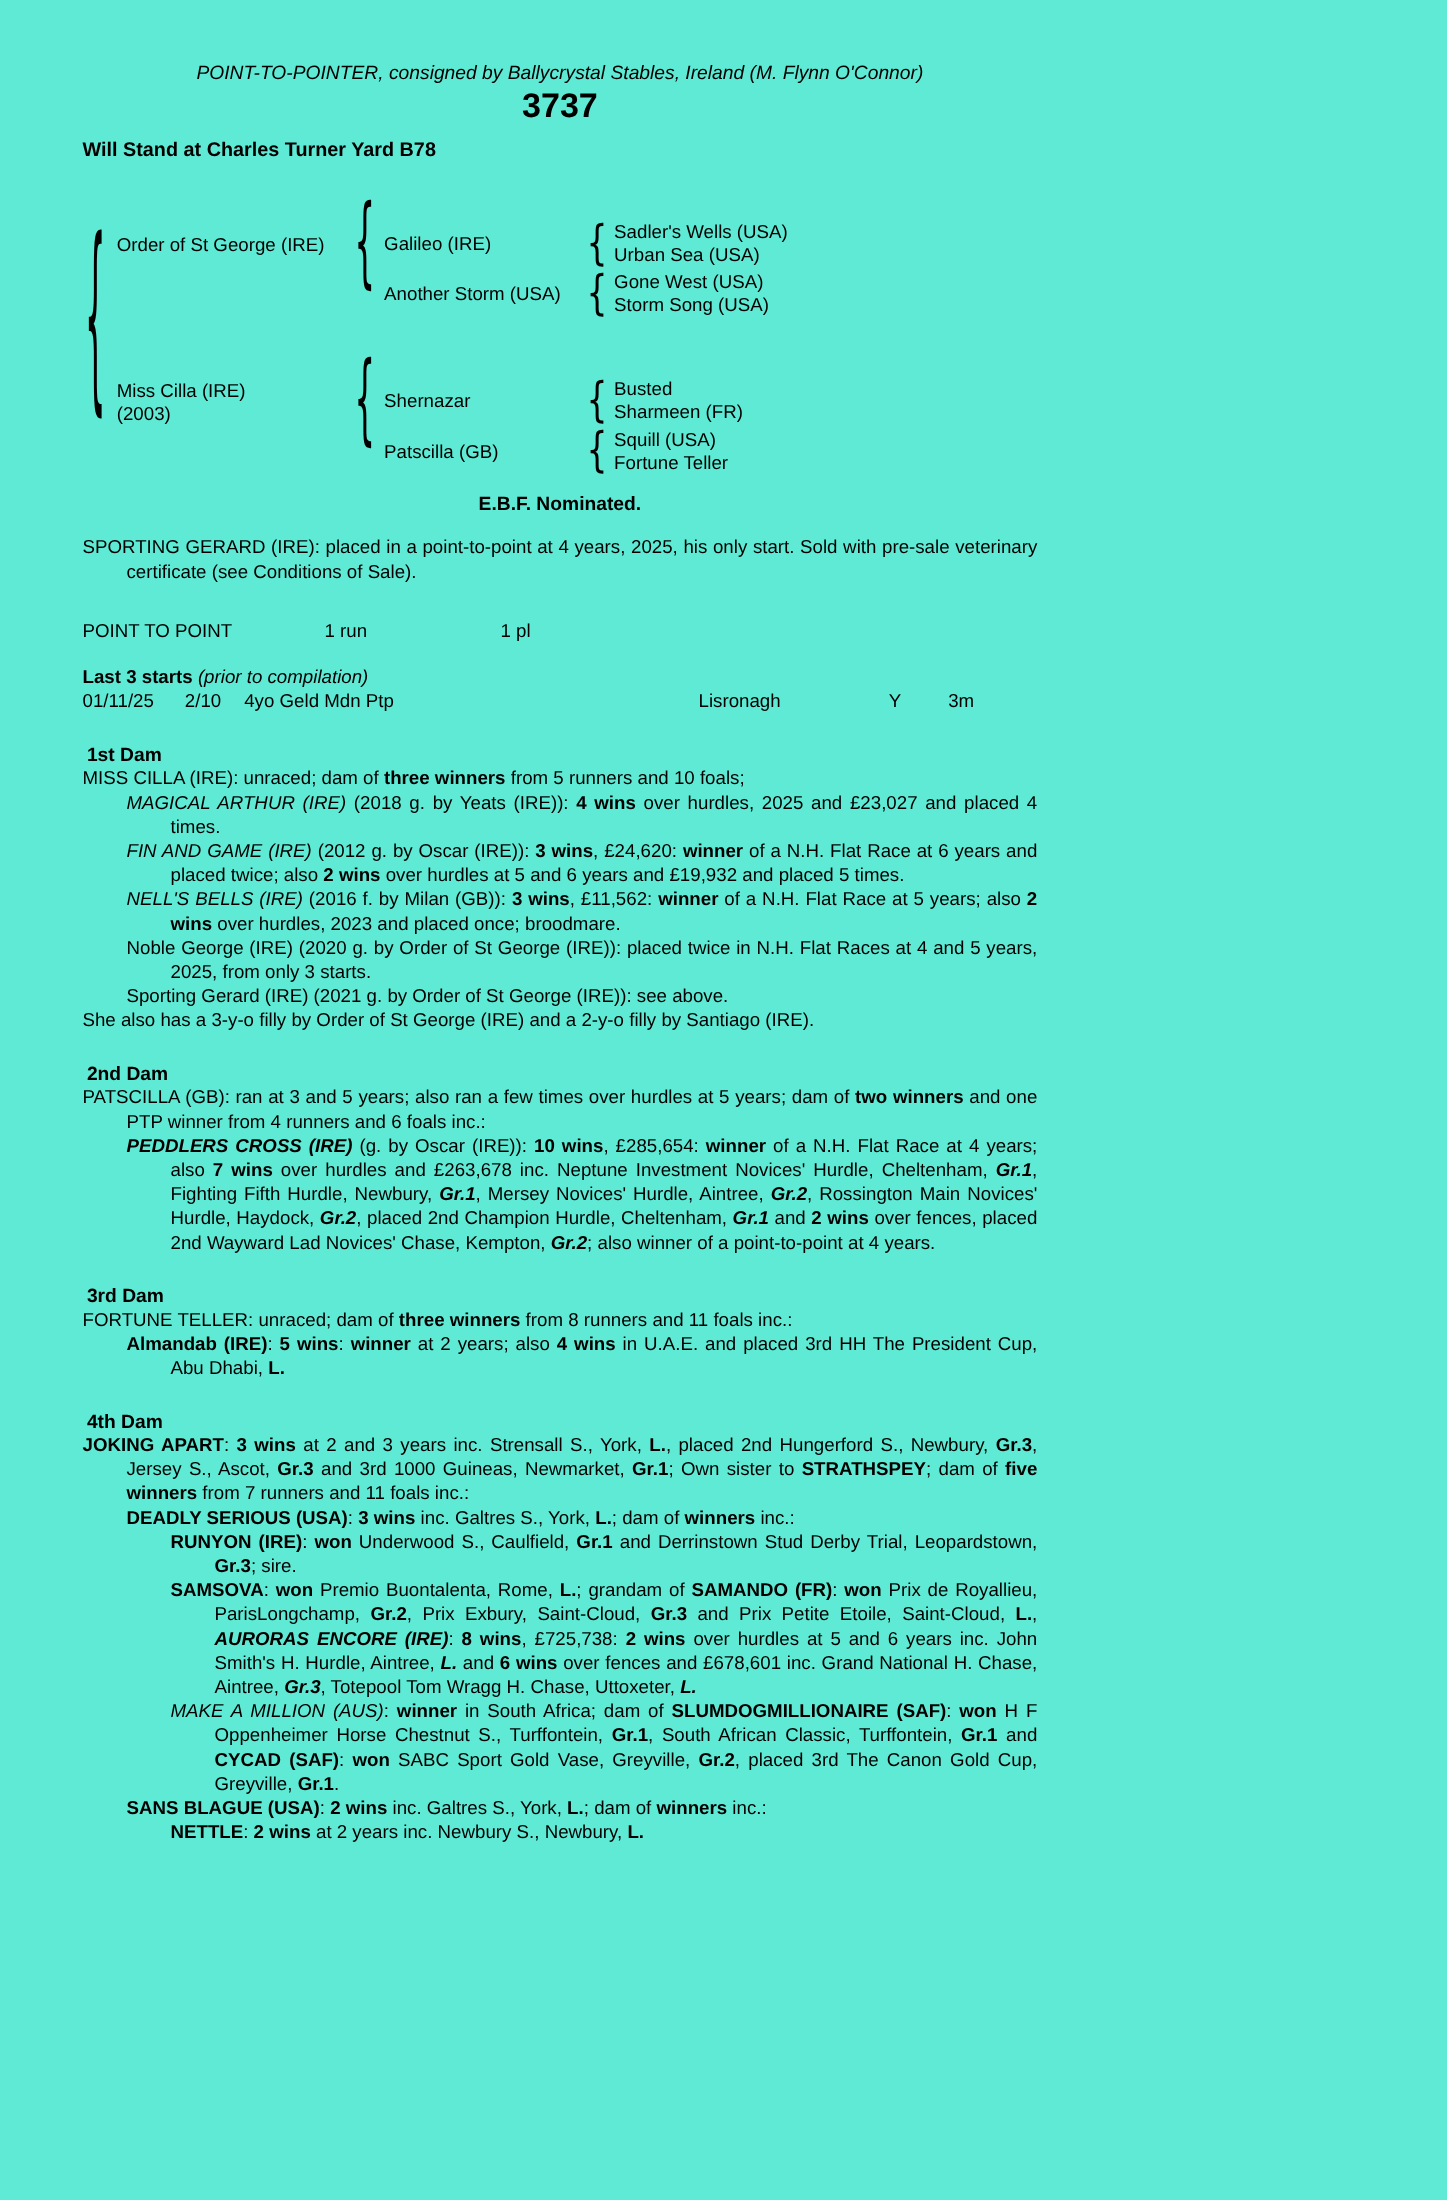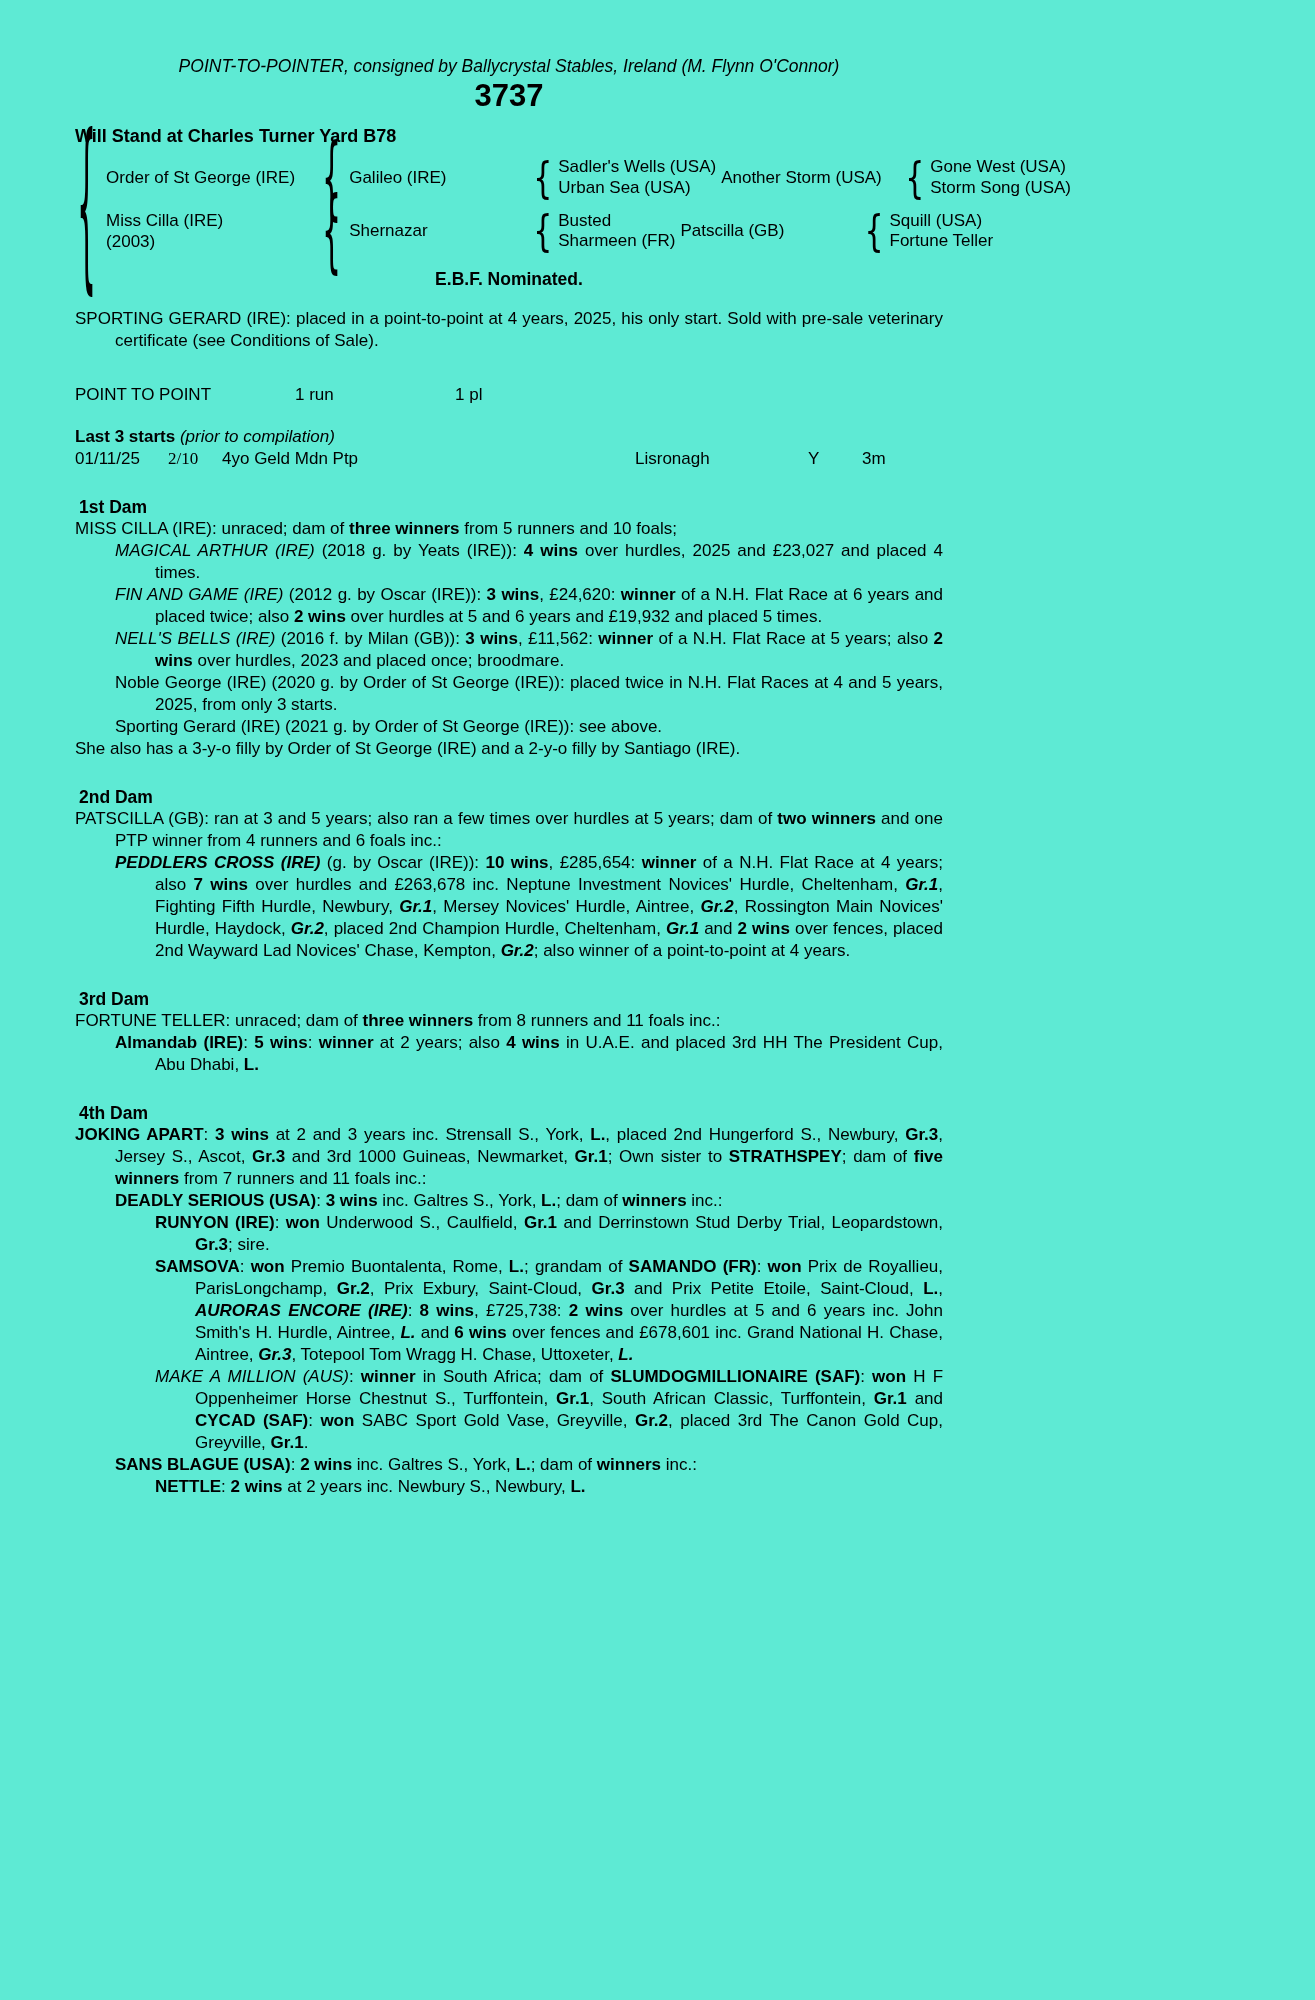--- a/index.html
+++ b/index.html
@@ -25,40 +25,40 @@
   .brace span { display:inline-block; font-size:30px; line-height:30px; }
   .bx span { transform:scaleY(6.2); }
   .bl span { transform:scaleY(3.0); }
   .bs span { transform:scaleY(1.45); }
   .bx { margin:0 10px 0 2px; }
   .bl { margin:0 8px 0 2px; }
   .bs { margin:0 6px 0 2px; }
   .g1col { display:flex; flex-direction:column; gap:12px; }
   .g1row { display:flex; align-items:center; }
   .parent { width:214px; line-height:21px; }
-  .g2col { display:flex; flex-direction:row; gap:5px; }
+  .g2col { display:flex; flex-direction:column; gap:5px;margin-top:44px; }
   .g2row { display:flex; align-items:center; }
   .gp { width:182px; line-height:20px; }
   .ggp div { line-height:20.5px; white-space:nowrap; }
 
   .ebf { text-align:center; font-weight:700; font-size:17.5px; margin:16px 0 18px; }
 
   .para { margin:0; text-align:justify; }
   .h0 { padding-left:40px;  text-indent:-40px; }
   .h1 { padding-left:80px;  text-indent:-40px; }
   .h2 { padding-left:120px; text-indent:-40px; }
 
   .stats-row { display:flex; margin:32px 0 4px; }
   .stats-row .c1 { width:220px; }
   .stats-row .c2 { width:160px; }
 
   .starts-heading { margin-top:20px; }
   .race-row { display:flex; }
   .race-row .rc1 { width:93px; }
-  .race-row .rc2 { width:54px;font-family:Liberation Serif, serif; }
+  .race-row .rc2 { width:54px; }
   .race-row .rc3 { width:413px; }
   .race-row .rc4 { width:173px; }
   .race-row .rc5 { width:54px; }
 
   .dam-heading { font-weight:700; font-size:17.5px; margin:26px 4px 0; }
 </style>
 </head>
 <body>
 
 <div class="page">

